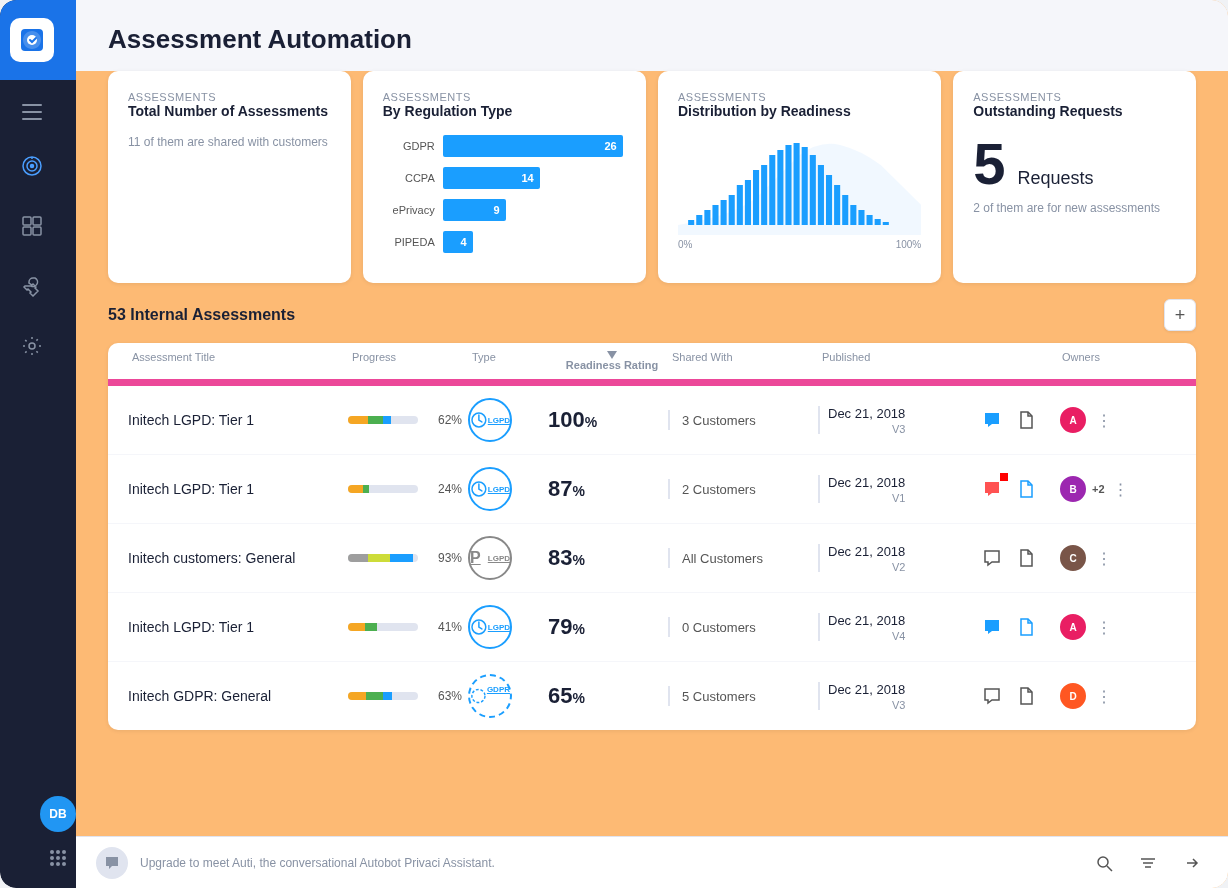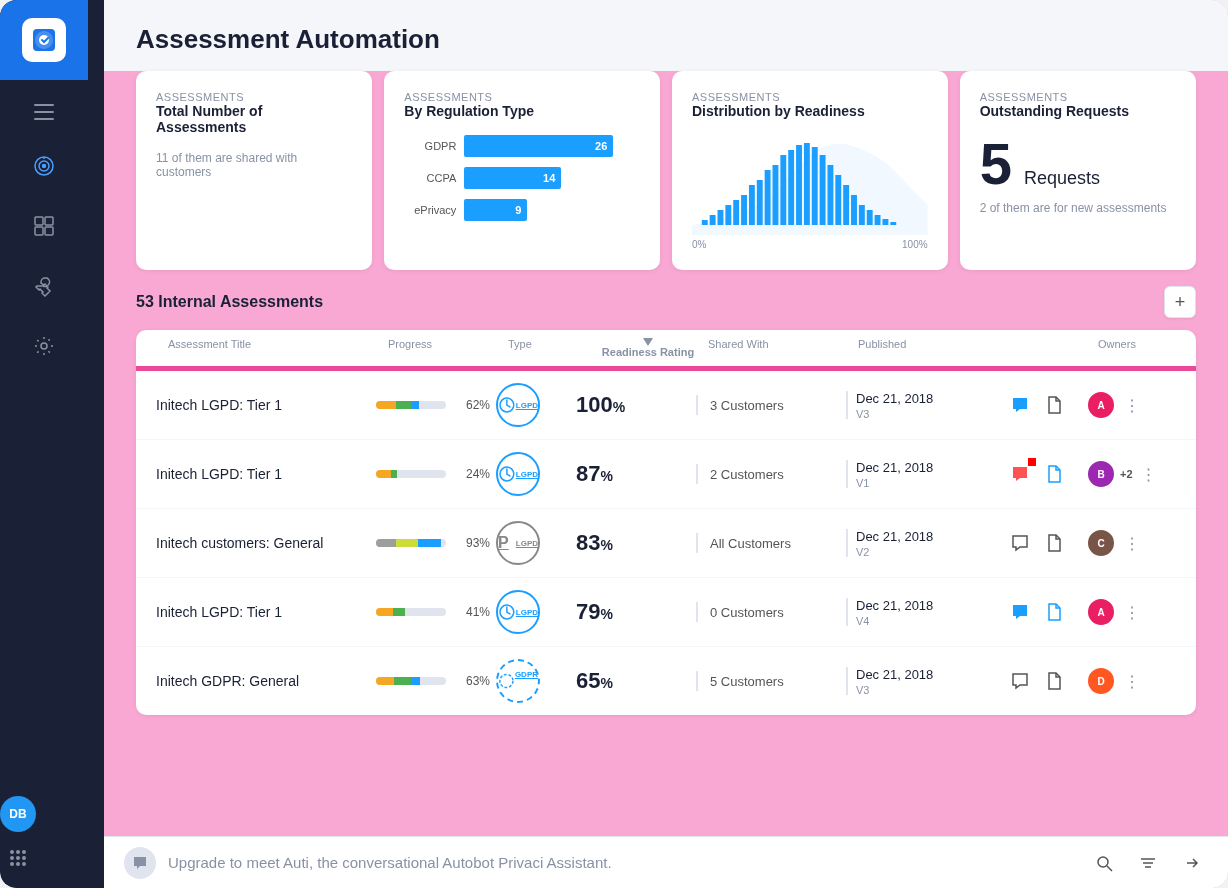--- a/index.html
+++ b/index.html
@@ -15,25 +15,25 @@
     .app-container {
       display: flex;
       width: 100%;
       height: 100%;
       border-radius: 16px;
       overflow: hidden;
     }
 
     
     .sidebar {
-      width: 104px;
+      width: 76px;
       background: #1a2035;
       display: flex;
       flex-direction: column;
-      align-items: flex-start;
+      align-items: flex-end;
       padding: 0;
       flex-shrink: 0;
       position: relative;
       z-index: 10;
     }
 
     .sidebar-logo {
       width: 88px;
       height: 80px;
       background: #1a73e8;
@@ -116,21 +116,21 @@
       color: #8892a4;
       cursor: pointer;
     }
 
     
     .main-content {
       flex: 1;
       display: flex;
       flex-direction: column;
       overflow: hidden;
-      background: #f9a8d4;
+      background: #fdba74;
     }
 
     .page-header {
       padding: 24px 32px 16px;
       background: #f5f6fa;
     }
 
     .page-title {
       font-size: 26px;
       font-weight: 600;
@@ -280,22 +280,22 @@
     .data-table {
       background: white;
       border-radius: 10px;
       box-shadow: 0 1px 4px rgba(0,0,0,0.08);
       overflow: hidden;
     }
 
     .table-col-headers {
       display: grid;
       grid-template-columns: 220px 120px 80px 120px 150px 160px 80px 80px;
-      padding: 8px 32px;
-      border-bottom: 5px solid #ec4899;
+      padding: 8px 24px;
+      border-bottom: 7px solid #ec4899;
     }
 
     .col-header {
       font-size: 11px;
       color: #8892a4;
       font-weight: 500;
     }
 
     .col-header.readiness {
       text-align: center;
@@ -402,20 +402,21 @@
       height: 20px;
       background: #e0e4ef;
       margin-right: 8px;
     }
 
     
     .published-info {
       display: flex;
       flex-direction: column;
       gap: 2px;
+      align-items: flex-end;
     }
 
     .published-date {
       font-size: 13px;
       color: #1a2035;
     }
 
     .published-version {
       font-size: 11px;
       color: #8892a4;
@@ -501,21 +502,21 @@
       height: 32px;
       border-radius: 50%;
       background: #e0e4ef;
       display: flex;
       align-items: center;
       justify-content: center;
       color: #8892a4;
     }
 
     .bottom-bar-text {
-      font-size: 15px;
+      font-size: 12px;
       color: #8892a4;
       flex: 1;
     }
 
     .bottom-bar-actions {
       display: flex;
       gap: 12px;
       align-items: center;
     }
 
@@ -622,34 +623,40 @@
         <div class="stat-card-title">Total Number of Assessments</div>
         <div class="stat-sub">11 of them are shared with customers</div>
       </div>
 
       <div class="stat-card bar-chart-card">
         <div class="stat-card-label">Assessments</div>
         <div class="stat-card-title">By Regulation Type</div>
         <div>
           <div class="bar-row">
             <span class="bar-label">GDPR</span>
-            <div class="bar-track" style="width:149px;">
+            <div class="bar-track" style="width:180px;">
               <span class="bar-value">26</span>
             </div>
           </div>
           <div class="bar-row">
             <span class="bar-label">CCPA</span>
             <div class="bar-track" style="width:97px;">
               <span class="bar-value">14</span>
             </div>
           </div>
           <div class="bar-row">
             <span class="bar-label">ePrivacy</span>
             <div class="bar-track" style="width:63px;">
               <span class="bar-value">9</span>
+            </div>
+          </div>
+          <div class="bar-row">
+            <span class="bar-label">PIPEDA</span>
+            <div class="bar-track" style="width:30px;">
+              <span class="bar-value">4</span>
             </div>
           </div>
         </div>
       </div>
 
       <div class="stat-card dist-chart-card">
         <div class="stat-card-label">Assessments</div>
         <div class="stat-card-title">Distribution by Readiness</div>
         <div class="dist-chart-area">
           <svg class="chart-svg" viewBox="0 0 240 100" preserveAspectRatio="none">

